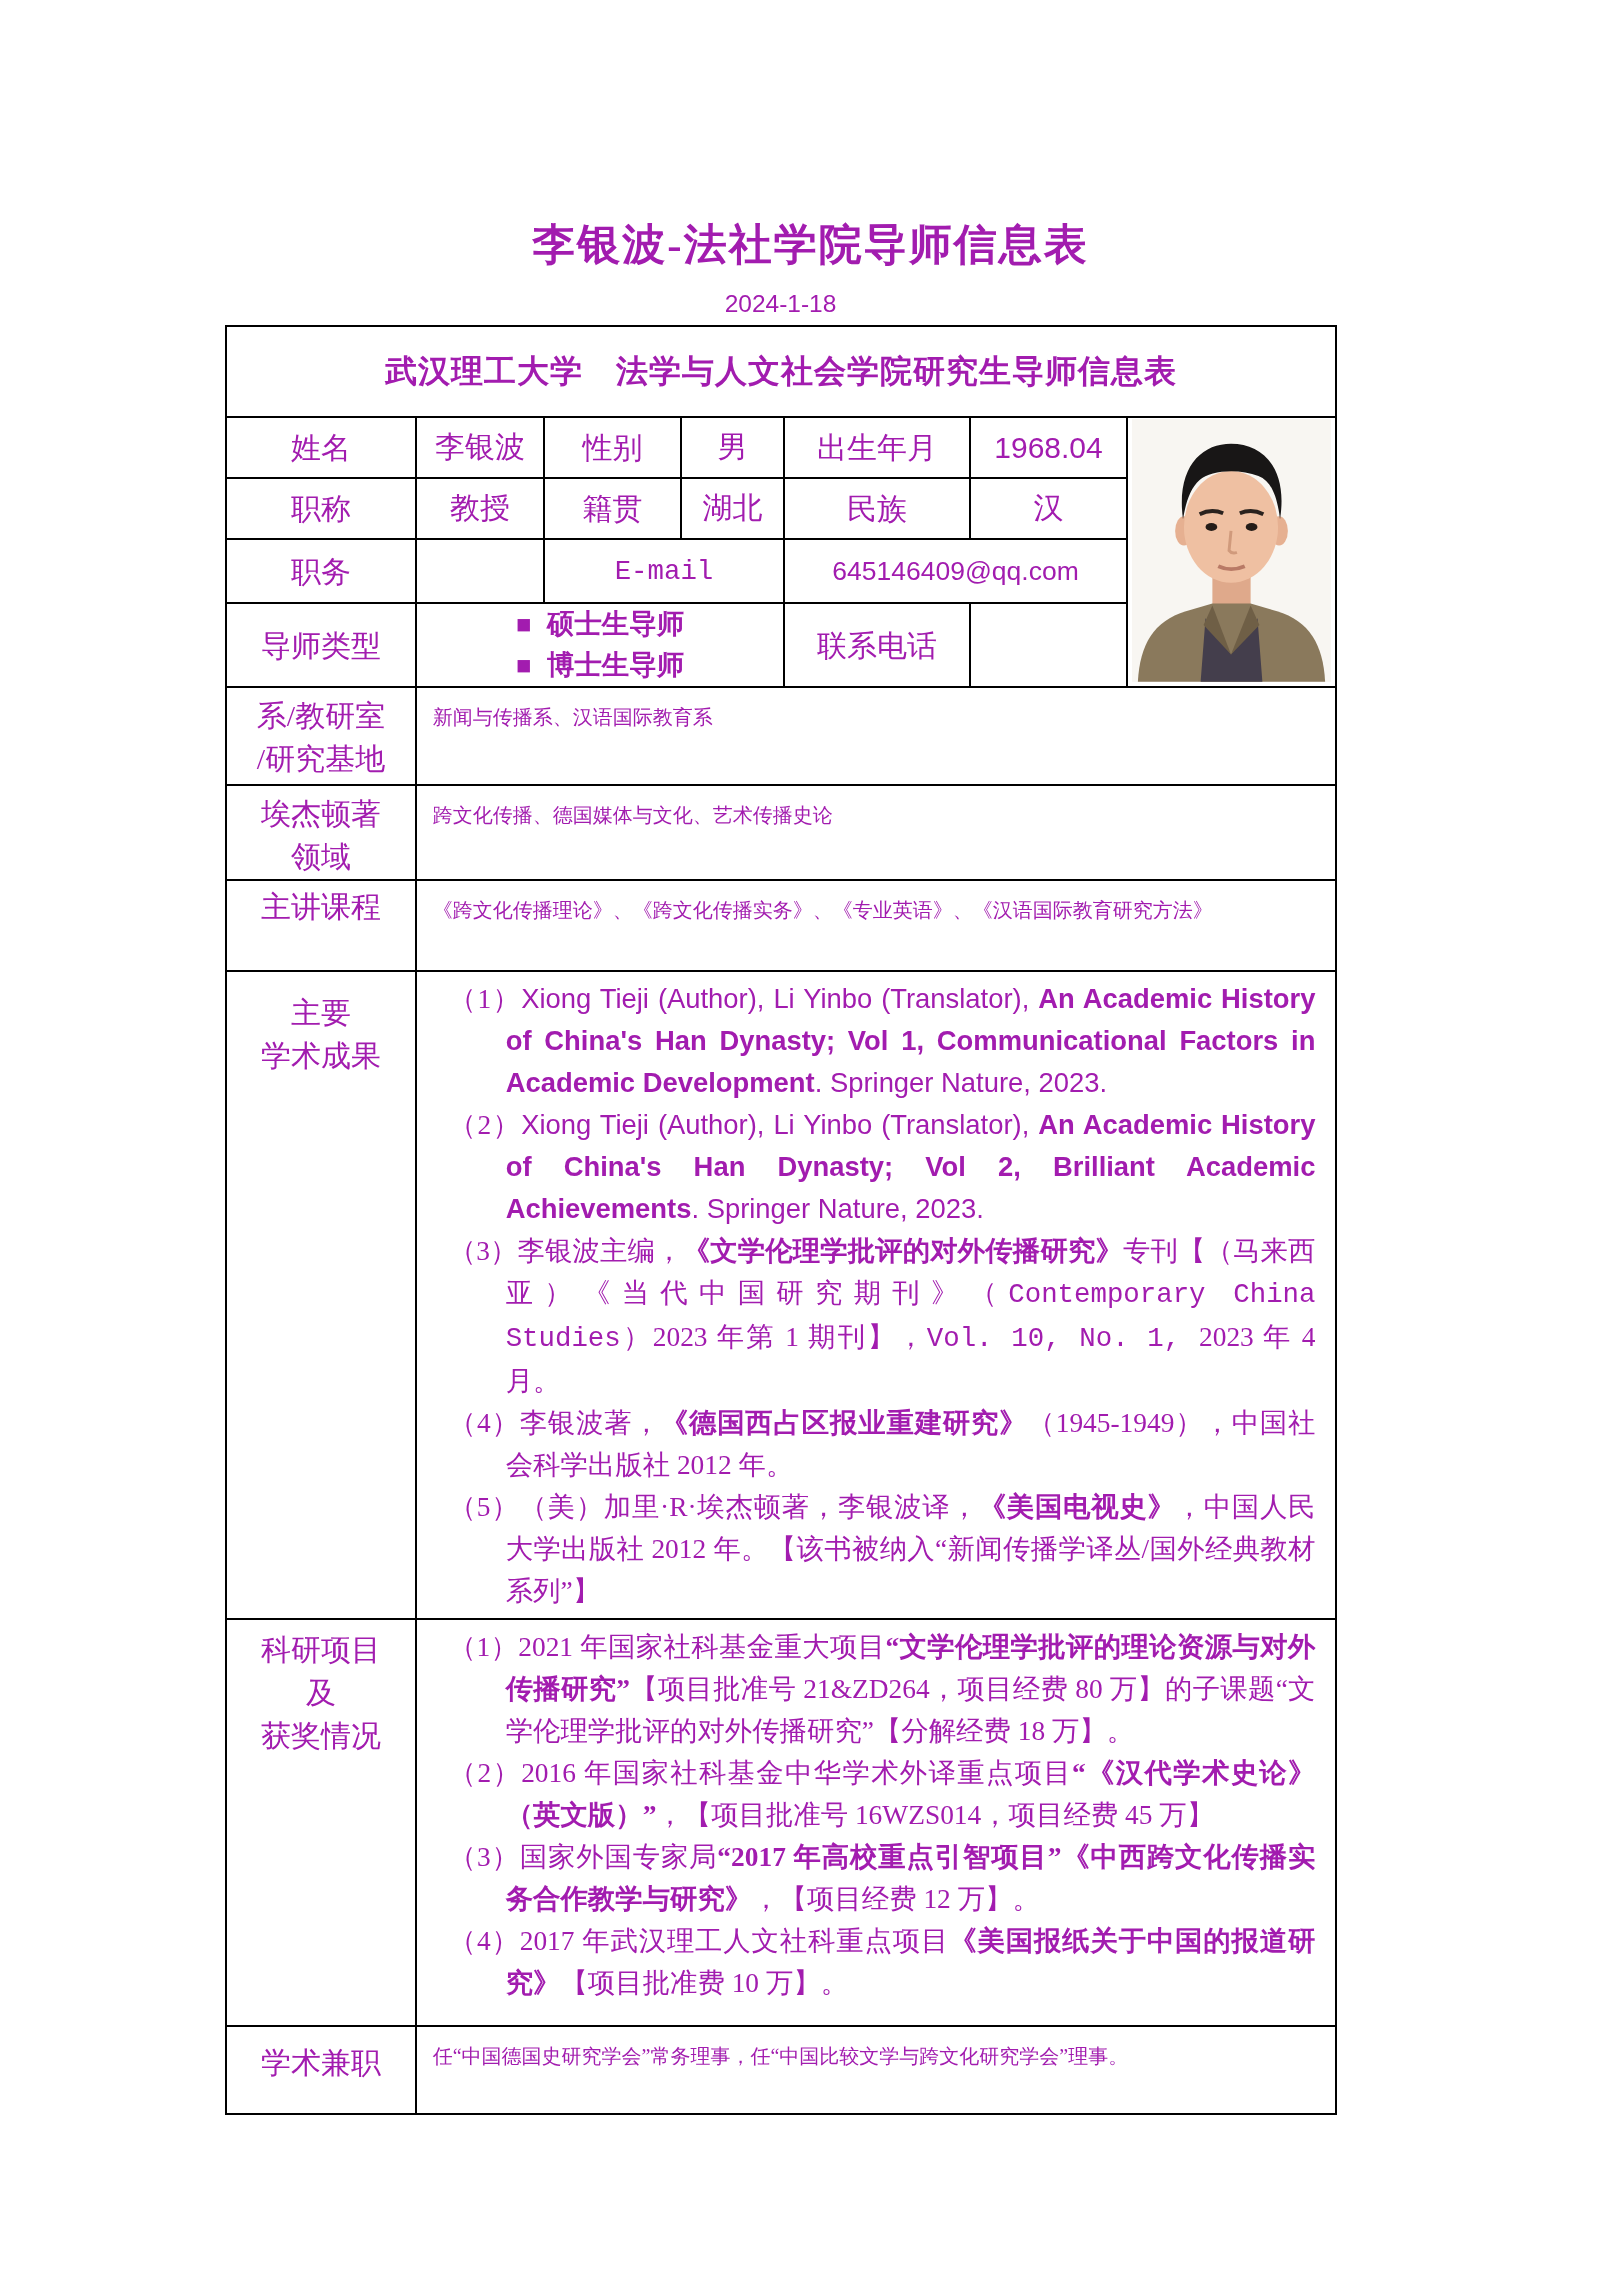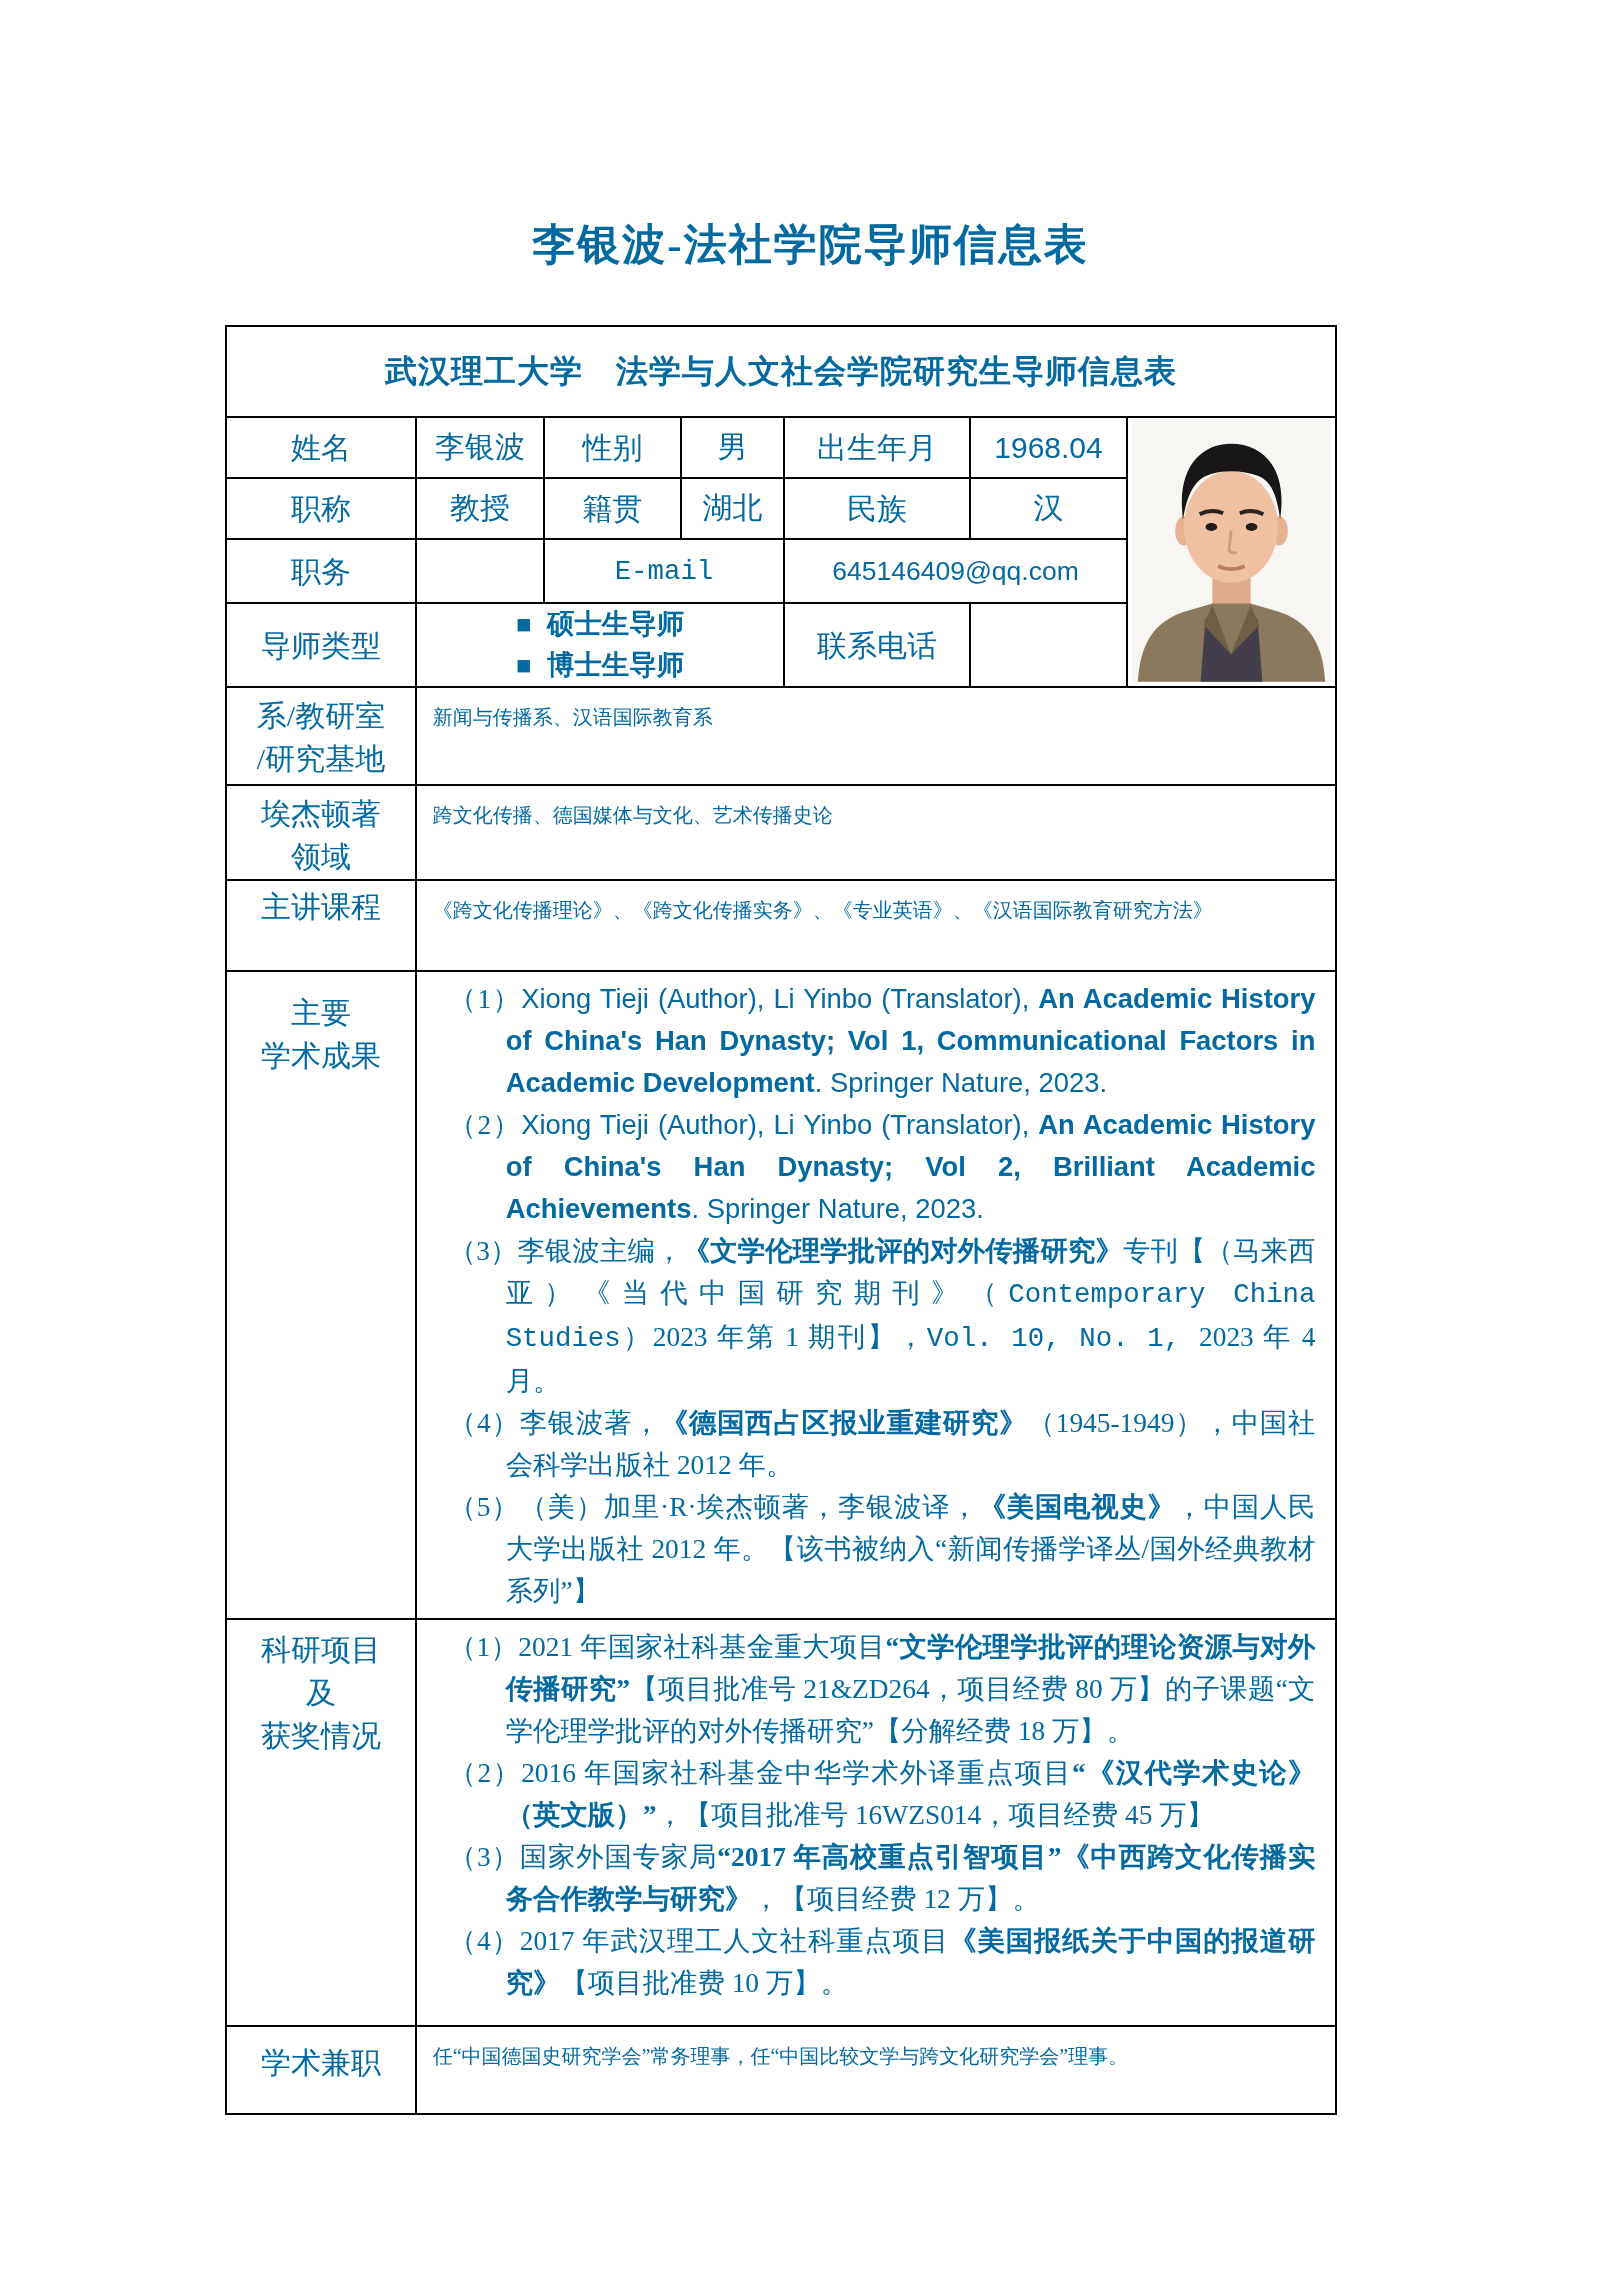--- a/index.html
+++ b/index.html
@@ -1,16 +1,16 @@
 <!DOCTYPE html>
 <html><head>
 <meta charset="utf-8">
 <style>
   html,body{margin:0;padding:0;background:#ffffff;}
-  .page{position:relative;width:1621px;height:2233px;background:#ffffff;color:#0369a1;
+  .page{position:relative;width:1621px;height:2233px;background:#ffffff;color:#a21caf;
         font-family:"Liberation Serif",serif;overflow:hidden;}
   .page-title{position:absolute;top:216px;left:0;width:1621px;text-align:center;
               font-size:43px;font-weight:bold;letter-spacing:2px;}
   .page-date{position:absolute;top:290px;left:225px;width:1111px;text-align:center;
              font-size:24.5px;font-family:"Liberation Sans",sans-serif;}
   table.info{position:absolute;left:225px;top:325px;width:1111px;border-collapse:collapse;
              table-layout:fixed;border:2.9px solid #000;}
   td{border:2px solid #000;padding:0;vertical-align:middle;overflow:hidden;}
   tr.r1{height:91px}  tr.r2{height:61px}  tr.r3{height:61px}  tr.r4{height:64px}
   tr.r5{height:84px}  tr.r6{height:98px} tr.r7{height:95px}  tr.r8{height:91px}
@@ -31,20 +31,21 @@
   .chk .sq{font-size:25.5px;margin-right:15.7px;}
   .email-lbl{font-family:"Liberation Mono",monospace;font-size:27.4px;text-align:center;}
   .photo-cell{text-align:center;vertical-align:middle;background:#fff;}
 </style>
 </head>
 <body>
 
 <div class="page">
 
   <div class="page-title">李银波-法社学院导师信息表</div>
+  <div class="page-date fs">2024-1-18</div>
 
   <table class="info">
     <colgroup>
       <col style="width:190px">
         <col style="width:128px">
         <col style="width:137px">
       <col style="width:103px">
         <col style="width:186px">
         <col style="width:157px">
       <col style="width:209px">

